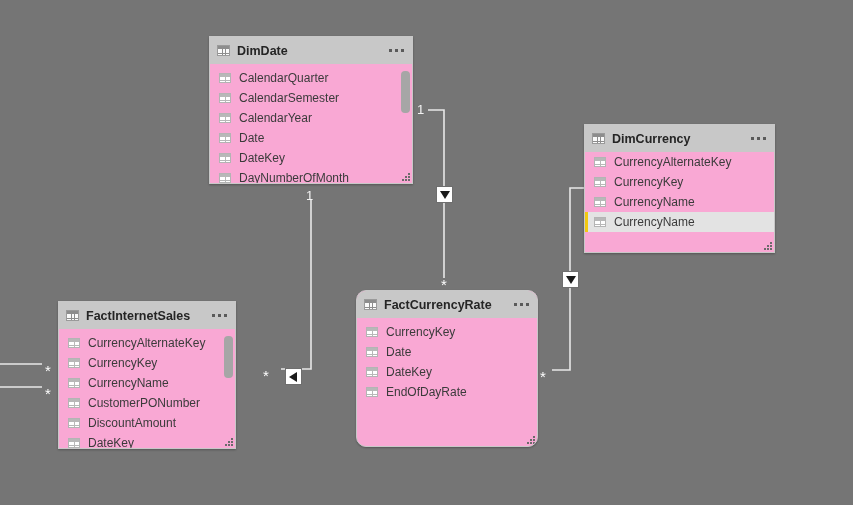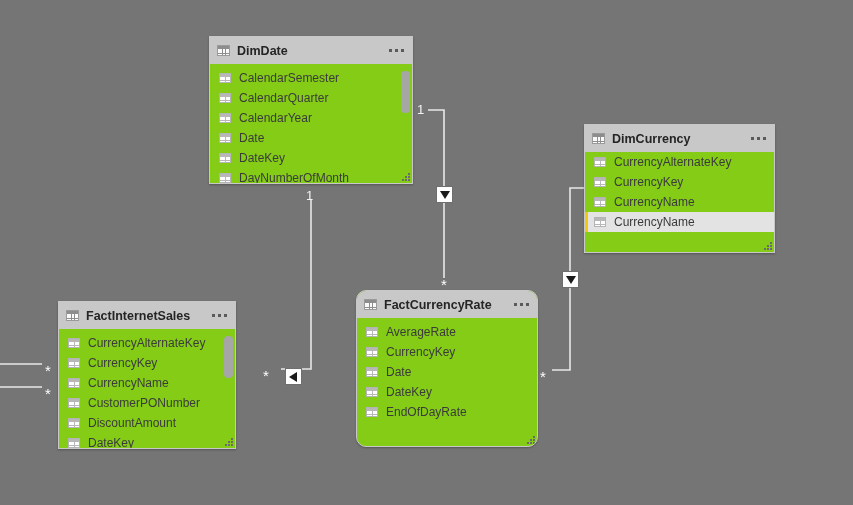--- a/index.html
+++ b/index.html
@@ -64,21 +64,21 @@
   .arrow-box.left .tri {
     border-top: 5.5px solid transparent;
     border-bottom: 5.5px solid transparent;
     border-right: 8px solid #1a1a1a;
     margin-right: 1px;
   }
 
   
   .table-card {
     position: absolute;
-    background: #84cc16;
+    background: #f9a8d4;
     border: 1px solid #c8c8c8;
     box-sizing: border-box;
     box-shadow: 0 1px 2px rgba(0,0,0,0.28);
     overflow: hidden;
   }
   .card-header {
     height: 27px;
     background: #c8c8c8;
     display: flex;
     align-items: center;
@@ -261,28 +261,28 @@
             <i></i>
             <i></i>
           </span>
         </div>
         <div class="field-list" style="padding-top: 4px;">
           <div class="field-row">
             <span class="fld-icon">
               <i class="v1"></i>
               <i class="h1"></i>
             </span>
+            <span class="field-name">CalendarQuarter</span>
+          </div>
+          <div class="field-row">
+            <span class="fld-icon">
+              <i class="v1"></i>
+              <i class="h1"></i>
+            </span>
             <span class="field-name">CalendarSemester</span>
-          </div>
-          <div class="field-row">
-            <span class="fld-icon">
-              <i class="v1"></i>
-              <i class="h1"></i>
-            </span>
-            <span class="field-name">CalendarQuarter</span>
           </div>
           <div class="field-row">
             <span class="fld-icon">
               <i class="v1"></i>
               <i class="h1"></i>
             </span>
             <span class="field-name">CalendarYear</span>
           </div>
           <div class="field-row">
             <span class="fld-icon">
@@ -454,27 +454,20 @@
             <i></i>
             <i></i>
           </span>
         </div>
         <div class="field-list" style="padding-top: 4px;">
           <div class="field-row">
             <span class="fld-icon">
               <i class="v1"></i>
               <i class="h1"></i>
             </span>
-            <span class="field-name">AverageRate</span>
-          </div>
-          <div class="field-row">
-            <span class="fld-icon">
-              <i class="v1"></i>
-              <i class="h1"></i>
-            </span>
             <span class="field-name">CurrencyKey</span>
           </div>
           <div class="field-row">
             <span class="fld-icon">
               <i class="v1"></i>
               <i class="h1"></i>
             </span>
             <span class="field-name">Date</span>
           </div>
           <div class="field-row">

